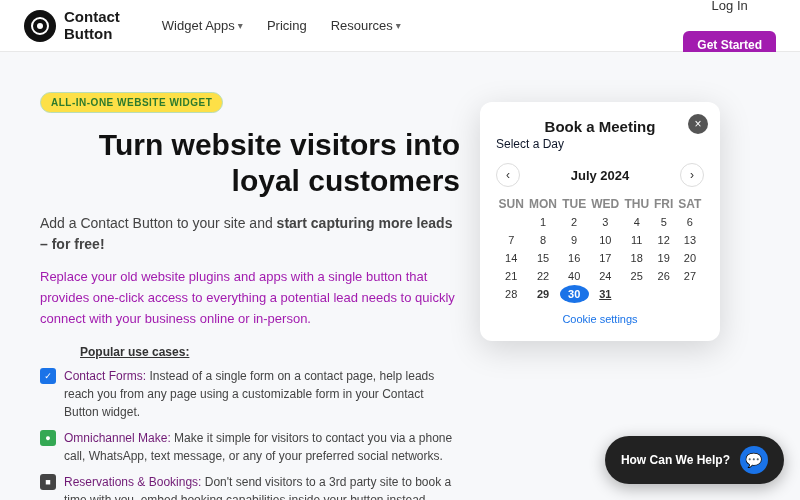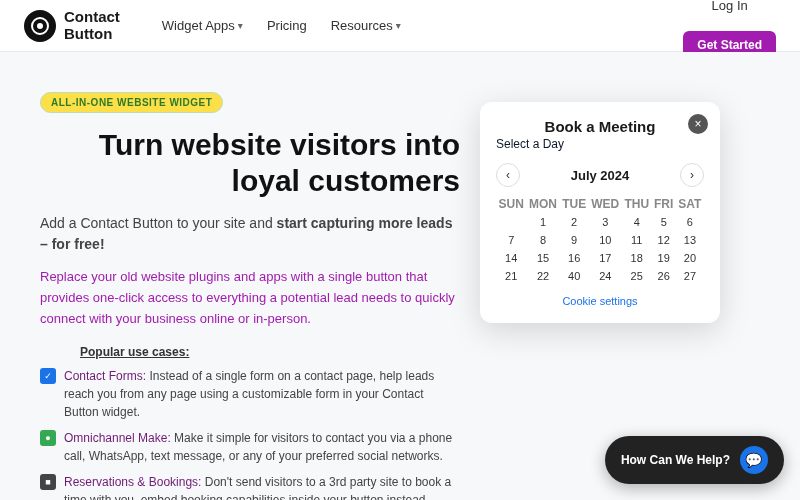--- a/index.html
+++ b/index.html
@@ -382,20 +382,29 @@
             </tr>
             <tr>
               <td>21</td>
               <td>22</td>
               <td>40</td>
               <td>24</td>
               <td>25</td>
               <td>26</td>
               <td>27</td>
             </tr>
+            <tr>
+              <td>28</td>
+              <td class="cal-highlight-blue">29</td>
+              <td class="cal-today">30</td>
+              <td class="cal-underline">31</td>
+              <td style="color: rgb(204, 204, 204);"></td>
+              <td style="color: rgb(204, 204, 204);"></td>
+              <td style="color: rgb(204, 204, 204);"></td>
+            </tr>
           </tbody>
       </table>
       <div class="cal-footer">Cookie settings</div>
     </div>
 
   </div>
 </section>
 
 <div class="help-btn">
   <span>How Can We Help?</span>

